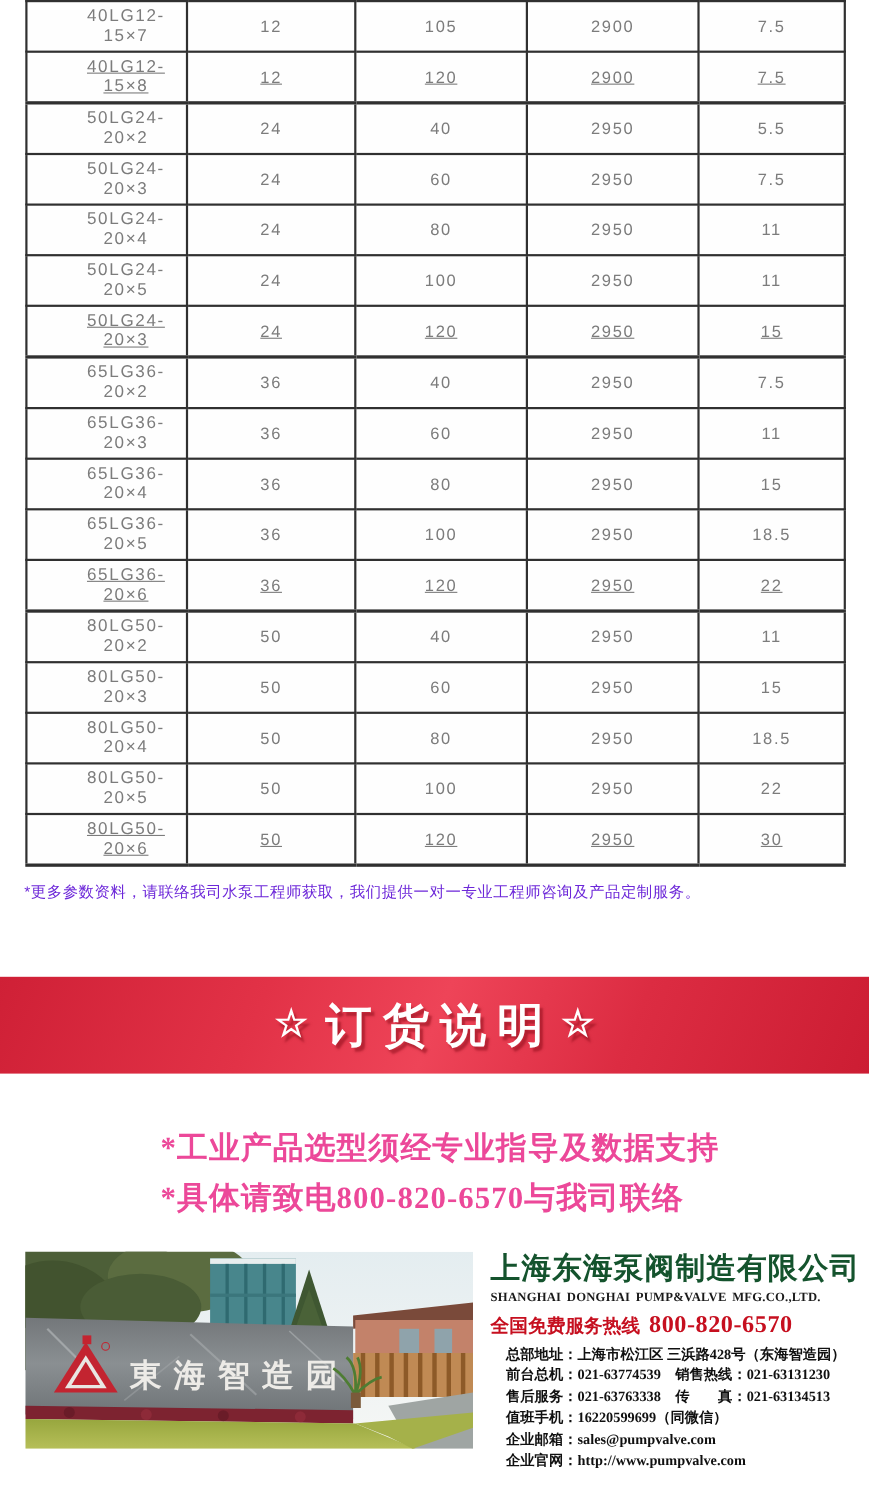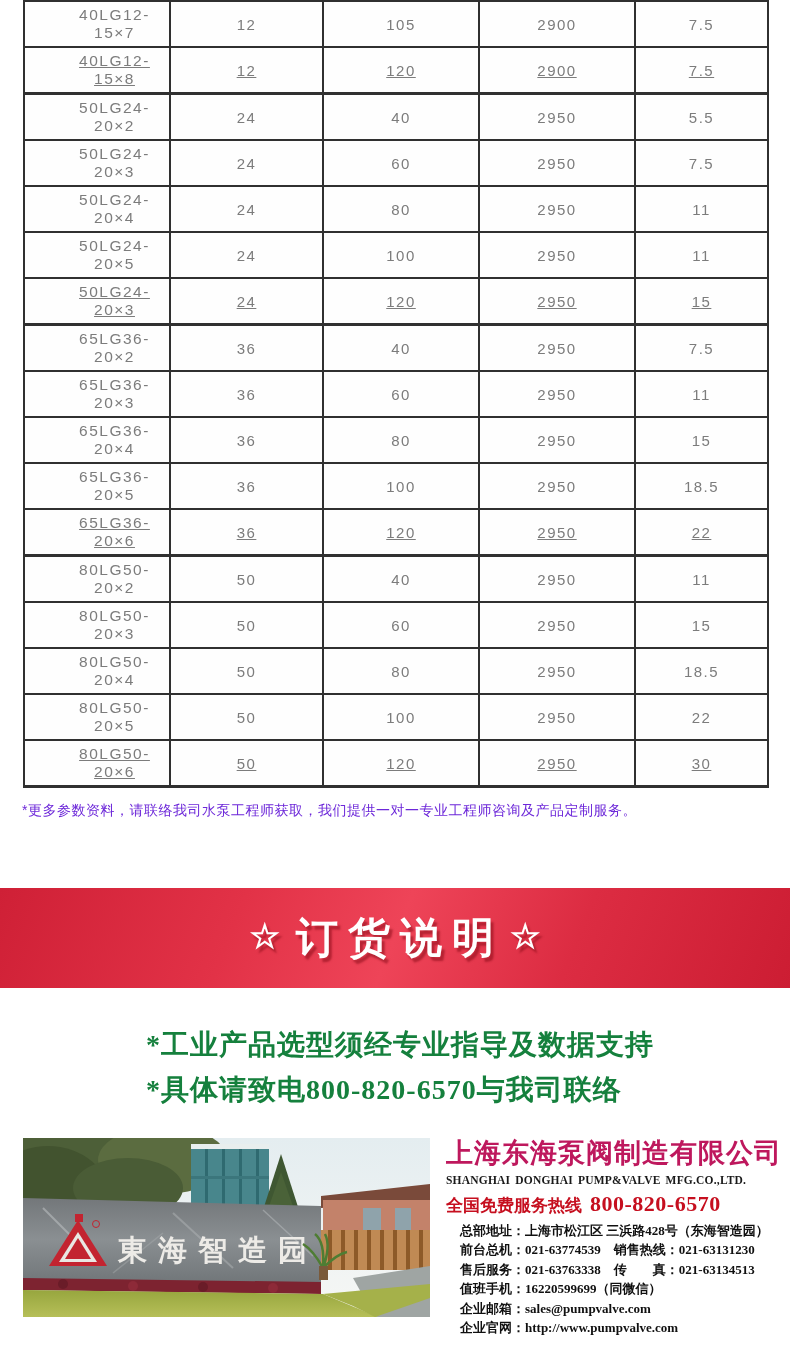--- a/index.html
+++ b/index.html
@@ -26,44 +26,44 @@
   .spec-table td:first-child{font-size:15.5px;padding-left:36px;}
 
   
   .note{
     position:absolute;top:802px;left:22px;width:740px;
     font-size:14px;color:#6d28d9;letter-spacing:0.5px;
   }
 
   
   .banner{
-    position:absolute;top:888px;left:0;width:790px;height:100px;
+    position:absolute;top:888px;left:0;width:790px;height:88px;
     background:linear-gradient(112deg,#cf2036 0%,#e23247 30%,#ee4458 50%,#dc2c42 72%,#cc1d33 100%);
     display:flex;align-items:center;justify-content:center;
   }
   .banner-title{
     color:#ffffff;font-weight:bold;font-size:42px;letter-spacing:10px;
     text-shadow:3px 4px 2px rgba(130,8,20,0.5);white-space:nowrap;
   }
   .banner-star{font-size:34px;letter-spacing:0;vertical-align:4px;}
   .banner-star.left{margin-right:16px;}
   .banner-star.right{margin-left:6px;}
 
   
   .slogans{
     position:absolute;top:1022px;left:146px;
-    color:#15803d;font-weight:bold;font-family:"Liberation Serif", serif;
+    color:#ec4899;font-weight:bold;font-family:"Liberation Serif", serif;
     font-size:28px;line-height:45px;letter-spacing:1px;white-space:nowrap;
   }
 
   
   .photo{position:absolute;top:1138px;left:23px;width:407px;height:179px;}
   .company{position:absolute;top:1135px;left:446px;width:340px;}
   .company-cn{
-    font-size:27px;font-weight:bold;color:#be185d;letter-spacing:1px;white-space:nowrap;
+    font-size:27px;font-weight:bold;color:#14532d;letter-spacing:1px;white-space:nowrap;
   }
   .company-en{
     margin-top:3px;font-family:"Liberation Serif", serif;font-weight:bold;
     font-size:11.5px;color:#1a1a1a;letter-spacing:0.2px;word-spacing:2px;white-space:nowrap;
   }
   .hotline{
     margin-top:5px;color:#c60f1f;font-family:"Liberation Serif", serif;
     font-weight:bold;white-space:nowrap;
   }
   .hotline-label{font-size:17px;}

